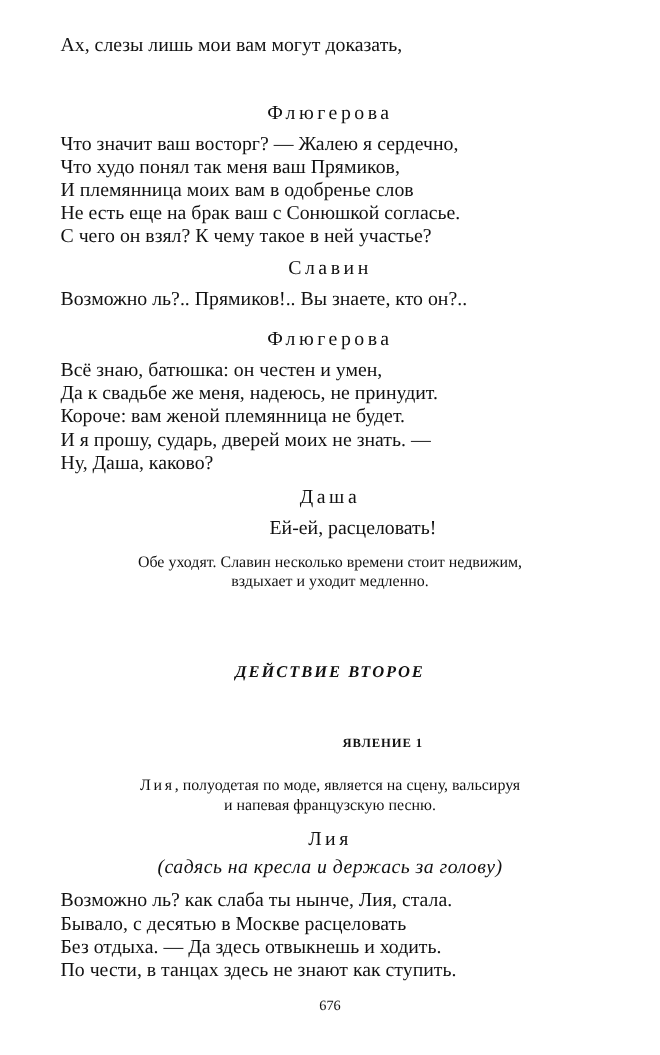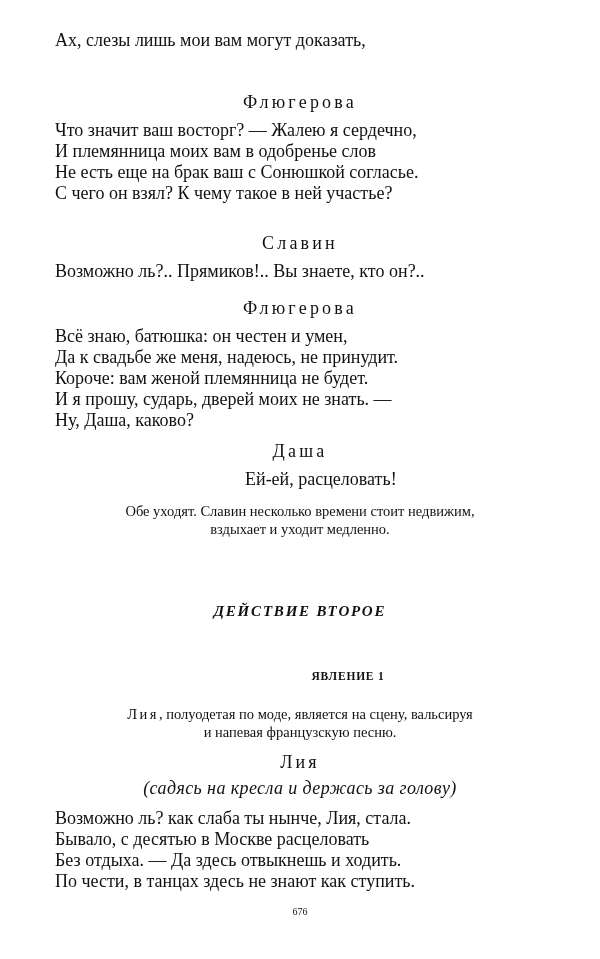--- a/index.html
+++ b/index.html
@@ -7,36 +7,37 @@
       font-family: "Liberation Serif", "DejaVu Serif", serif; color: #111; }
     .page { position: absolute; left: 0; top: 0; width: 600px; height: 812px; }
     .abs { position: absolute; white-space: nowrap; }
     .verse { font-size: 18px; line-height: 21px; left: 55px; }
     .verse div { height: 21px; }
     .speaker { font-size: 18px; letter-spacing: 3.2px; left: 0; width: 600px; text-align: center; }
     .stage { font-size: 14.5px; line-height: 18px; left: 0; width: 600px; text-align: center; }
     .act { font-size: 15px; font-weight: bold; font-style: italic; letter-spacing: 1.8px; left: 0; width: 600px; text-align: center; }
     .scene { font-size: 11.5px; font-weight: bold; letter-spacing: 0.8px; left: 0; width: 600px; text-align: center; padding-left: 48px; }
     .dir { font-size: 18px; font-style: italic; left: 0; width: 600px; text-align: center; letter-spacing: 0.4px; }
-    .pageno { font-size: 10px; left: 0; width: 600px; text-align: center; }
+    .pageno { font-size: 13px; left: 0; width: 600px; text-align: center; }
     .spaced { letter-spacing: 2.5px; }
   </style>
 </head>
 <body>
 
 <div class="page">
 
   <div class="abs verse" style="top:30px;">
     <div>Ах, слезы лишь мои вам могут доказать,</div>
   </div>
 
   <div class="abs speaker" style="top:92px;">Флюгерова</div>
 
   <div class="abs verse" style="top:120px;">
     <div>Что значит ваш восторг? — Жалею я сердечно,</div>
+    <div>Что худо понял так меня ваш Прямиков,</div>
     <div>И племянница моих вам в одобренье слов</div>
     <div>Не есть еще на брак ваш с Сонюшкой согласье.</div>
     <div>С чего он взял? К чему такое в ней участье?</div>
   </div>
 
   <div class="abs speaker" style="top:233px;">Славин</div>
 
   <div class="abs verse" style="top:261px;">
     <div>Возможно ль?.. Прямиков!.. Вы знаете, кто он?..</div>
   </div>

